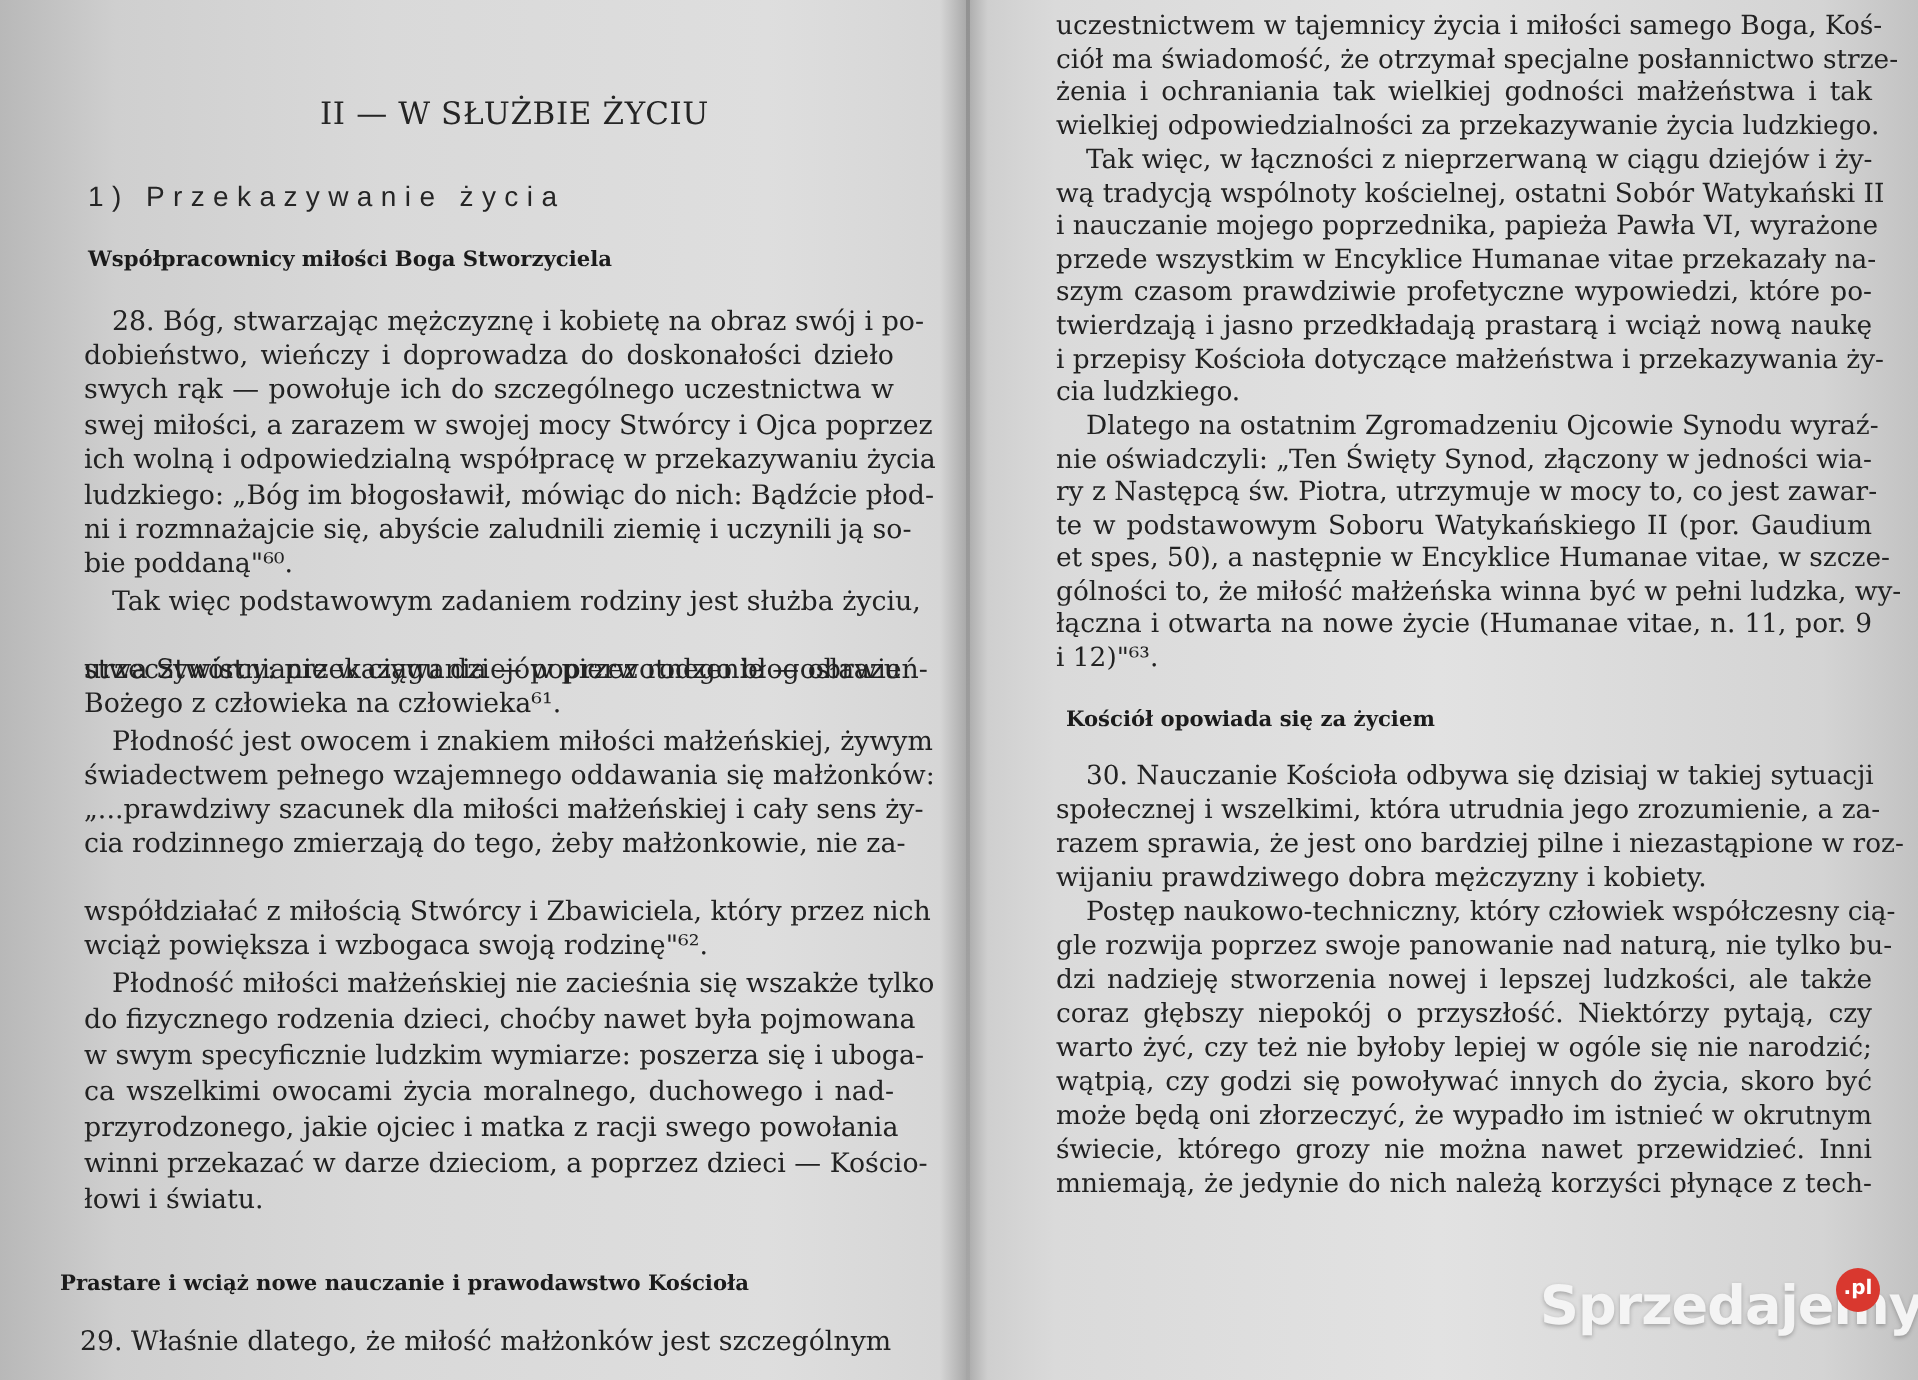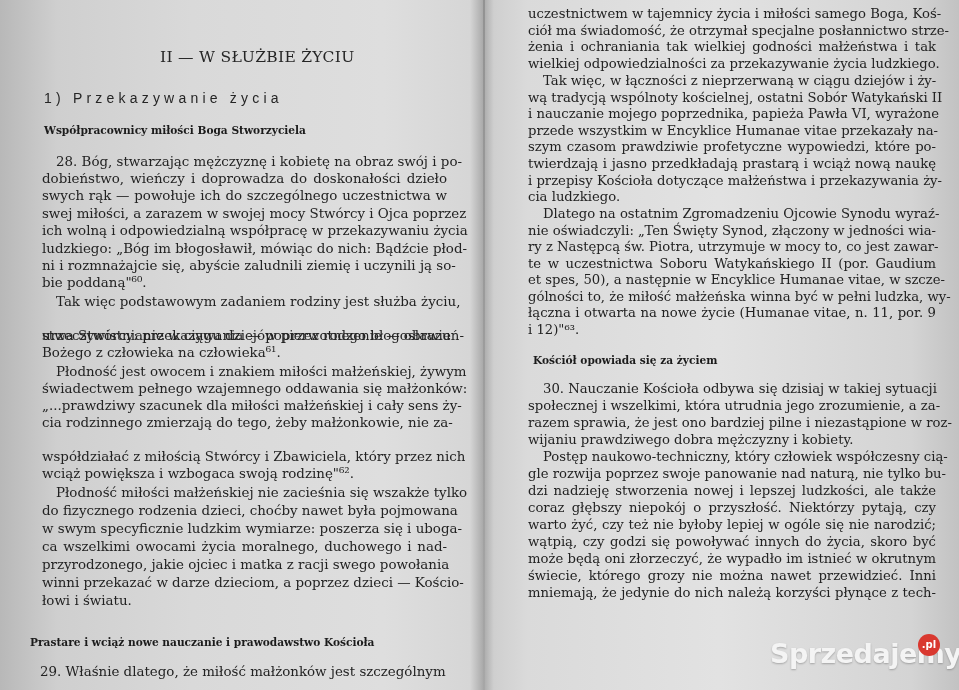--- a/index.html
+++ b/index.html
@@ -116,21 +116,21 @@
     <div class="line" style="top:106px;">i nauczanie mojego poprzednika, papieża Pawła VI, wyrażone</div>
     <div class="line" style="top:123px;">przede wszystkim w Encyklice Humanae vitae przekazały na-</div>
     <div class="line" style="top:139px;">szym czasom prawdziwie profetyczne wypowiedzi, które po-</div>
     <div class="line" style="top:156px;">twierdzają i jasno przedkładają prastarą i wciąż nową naukę</div>
     <div class="line" style="top:173px;">i przepisy Kościoła dotyczące małżeństwa i przekazywania ży-</div>
     <div class="line last" style="top:189px;">cia ludzkiego.</div>
 
     <div class="line indent" style="top:206px;">Dlatego na ostatnim Zgromadzeniu Ojcowie Synodu wyraź-</div>
     <div class="line" style="top:223px;">nie oświadczyli: „Ten Święty Synod, złączony w jedności wia-</div>
     <div class="line" style="top:239px;">ry z Następcą św. Piotra, utrzymuje w mocy to, co jest zawar-</div>
-    <div class="line" style="top:256px;">te w uczestnictwa Soboru Watykańskiego II (por. Gaudium</div>
+    <div class="line" style="top:256px;">te w podstawowym Soboru Watykańskiego II (por. Gaudium</div>
     <div class="line" style="top:272px;">et spes, 50), a następnie w Encyklice Humanae vitae, w szcze-</div>
     <div class="line" style="top:289px;">gólności to, że miłość małżeńska winna być w pełni ludzka, wy-</div>
     <div class="line" style="top:305px;">łączna i otwarta na nowe życie (Humanae vitae, n. 11, por. 9</div>
     <div class="line last" style="top:322px;">i 12)"⁶³.</div>
 
     <div class="subhead" style="left:48px;top:354px;">Kościół opowiada się za życiem</div>
 
     <div class="line indent" style="top:381px;">30. Nauczanie Kościoła odbywa się dzisiaj w takiej sytuacji</div>
     <div class="line" style="top:398px;">społecznej i wszelkimi, która utrudnia jego zrozumienie, a za-</div>
     <div class="line" style="top:415px;">razem sprawia, że jest ono bardziej pilne i niezastąpione w roz-</div>

